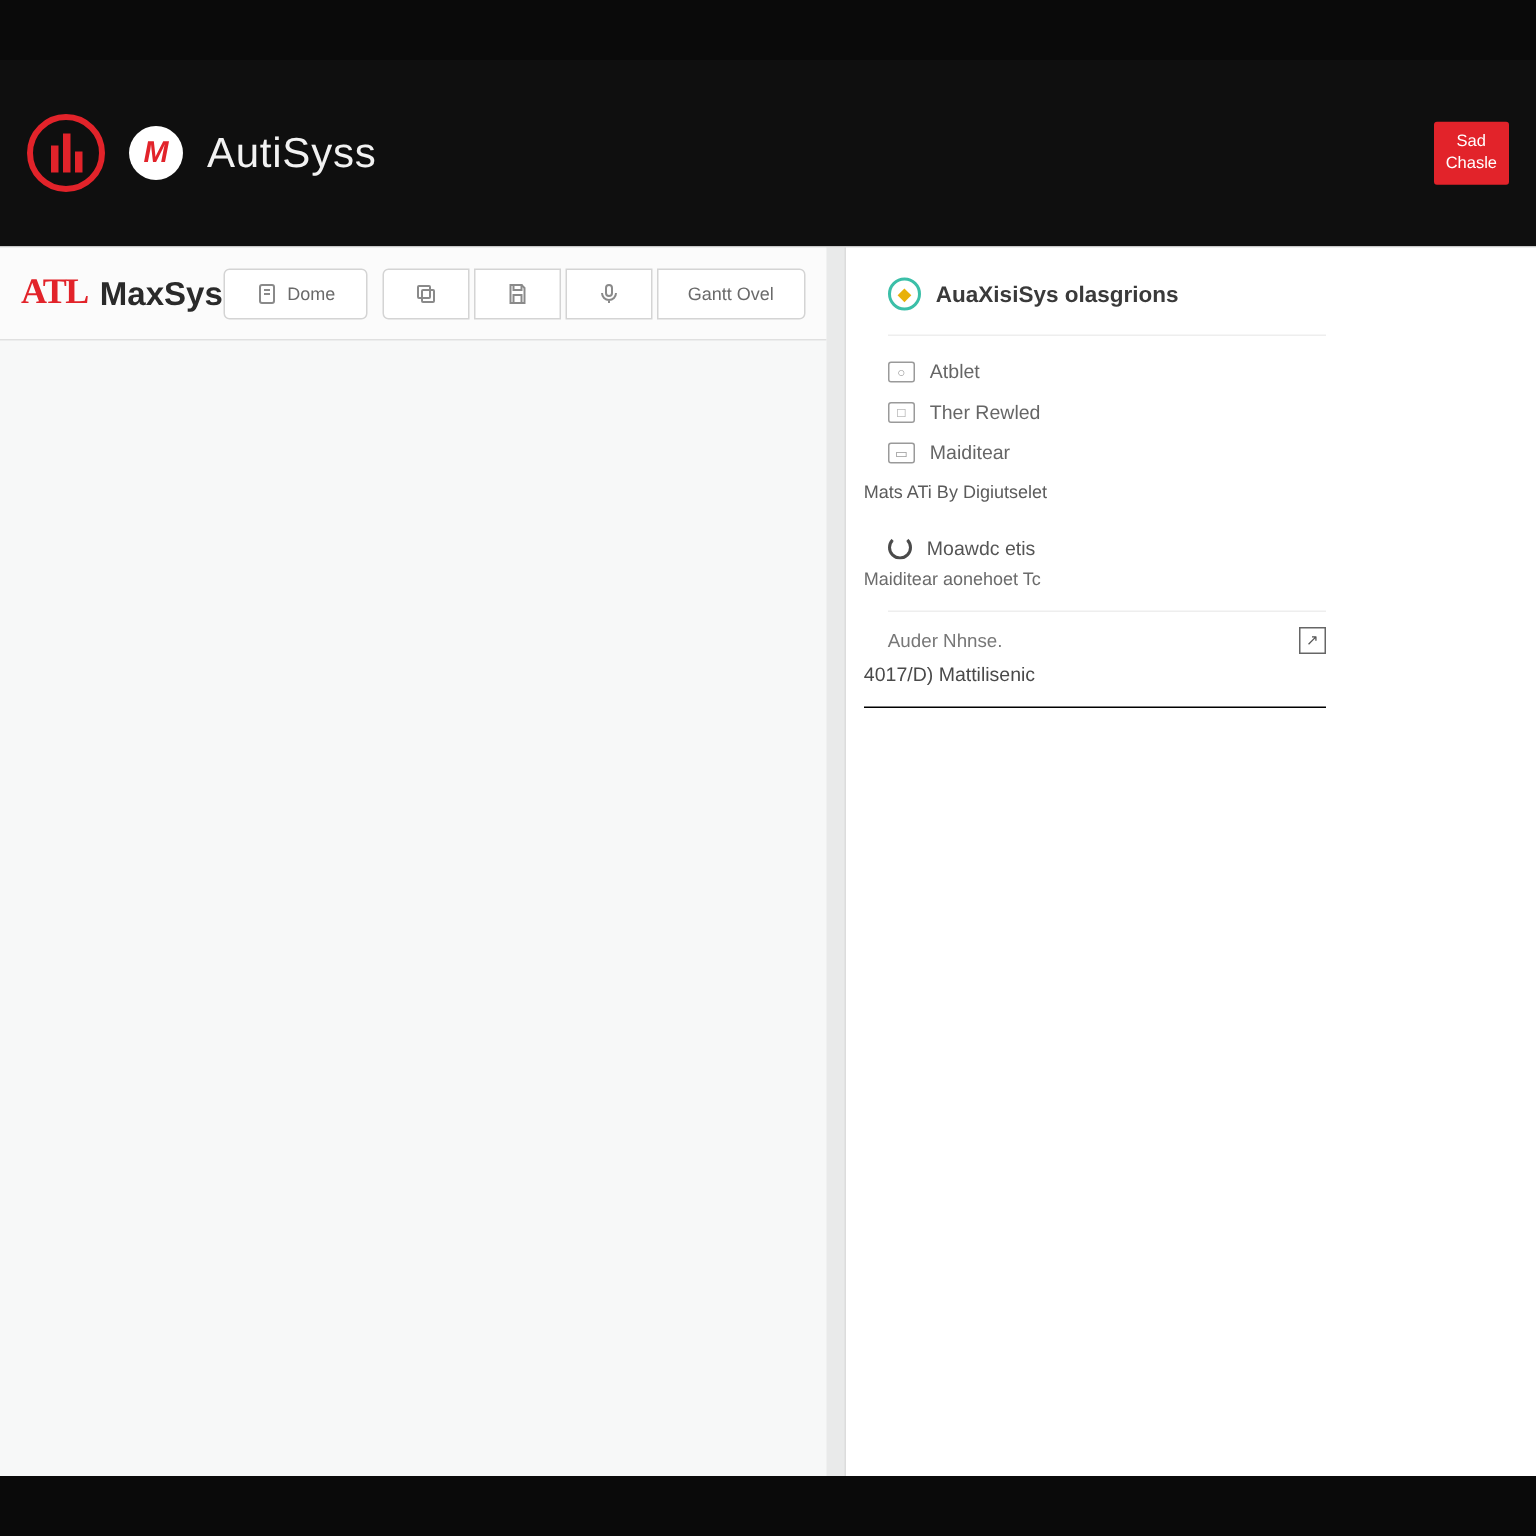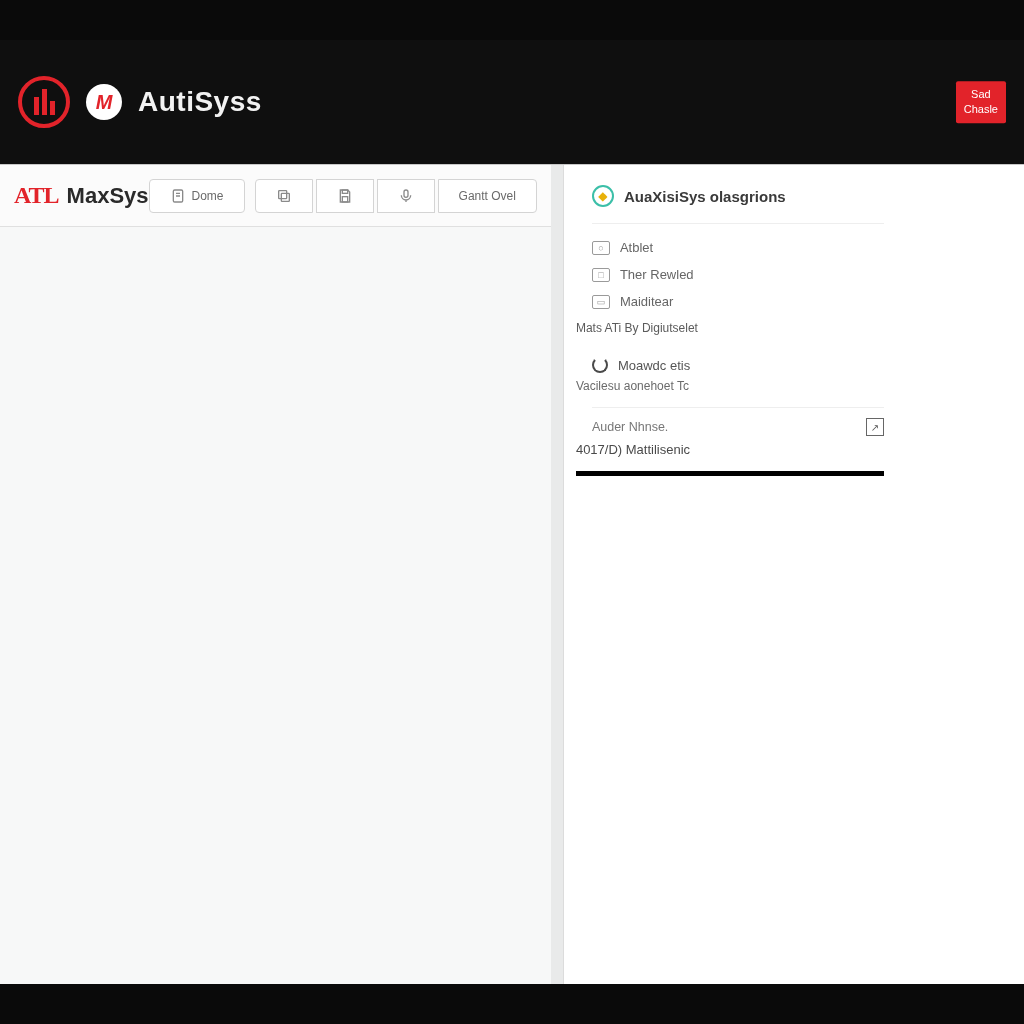--- a/index.html
+++ b/index.html
@@ -7,21 +7,21 @@
 .outerblack-top{height:40px;background:#0a0a0a}
 .topbar{height:124px;background:#0f0f0f;display:flex;align-items:center;padding:0 18px;position:relative}
 .top-left{display:flex;align-items:center;gap:10px}
 .logo-circle{width:52px;height:52px;border:4px solid #e2232a;border-radius:50%;display:flex;align-items:center;justify-content:center}
 .logo-bars{display:flex;gap:3px;align-items:flex-end}
 .logo-bars span{width:5px;background:#e2232a;display:block}
 .logo-bars span:nth-child(1){height:18px}
 .logo-bars span:nth-child(2){height:26px}
 .logo-bars span:nth-child(3){height:14px}
 .small-logo{width:36px;height:36px;border-radius:50%;background:#fff;display:flex;align-items:center;justify-content:center;color:#e2232a;font-weight:bold;font-style:italic;font-size:20px;margin-left:6px}
-.top-title{color:#f2f2f2;font-size:28px;font-weight:700;letter-spacing:.5px;margin-left:6px}
+.top-title{color:#f2f2f2;font-size:28px;font-weight:400;letter-spacing:.5px;margin-left:6px}
 .top-btn{position:absolute;right:18px;top:50%;transform:translateY(-50%);background:#e2232a;color:#fff;font-size:11px;line-height:1.35;padding:6px 8px;text-align:center;border-radius:2px;cursor:pointer;white-space:pre-line}
 .app{background:#f7f8f8;height:820px;display:flex;flex-direction:row;border-top:1px solid #c8c8c8}
 .subheader{height:62px;background:#fbfbfb;display:flex;align-items:center;justify-content:space-between;padding:0 14px;border-bottom:1px solid #e0e0e0}
 .sub-left{display:flex;align-items:center;gap:8px}
 .atl-logo{color:#e2232a;font-weight:900;font-size:24px;font-family:Georgia,serif;letter-spacing:-1px}
 .sub-title{color:#2a2a2a;font-size:22px;font-weight:600}
 .sub-right{display:flex;gap:10px;align-items:center}
 .btn-group{display:flex;gap:4px}
 .tool-btn{border:1px solid #d4d4d4;background:#fff;height:34px;padding:0 20px;display:flex;align-items:center;gap:6px;font-size:12px;color:#6a6a6a;cursor:pointer}
 .tool-btn:first-child{border-radius:4px 0 0 4px}
@@ -42,21 +42,21 @@
 .panel-title{font-size:15px;color:#3a3a3a;font-weight:600}
 .nav-item{display:flex;align-items:center;gap:10px;padding:6px 0;font-size:13px;color:#666;cursor:pointer}
 .nav-item .box-ico{width:18px;height:14px;border:1.5px solid #9a9a9a;border-radius:2px;display:flex;align-items:center;justify-content:center;font-size:9px;color:#9a9a9a}
 .group-label{font-size:12px;color:#5b5b5b;padding:6px 0 12px 0;margin-left:-16px}
 .section-row{display:flex;align-items:center;gap:10px;padding-top:10px;font-size:13px;color:#555}
 .spinner-ico{width:16px;height:16px;border:2px solid #4a4a4a;border-top-color:transparent;border-radius:50%}
 .sub-label{font-size:12px;color:#6b6b6b;padding:6px 0 14px 0;margin-left:-16px}
 .field-row{display:flex;align-items:center;justify-content:space-between;border-top:1px solid #eee;padding-top:10px}
 .field-label{font-size:12.5px;color:#777}
 .ext-ico{width:18px;height:18px;border:1.5px solid #666;display:flex;align-items:center;justify-content:center;font-size:10px;color:#555;cursor:pointer}
-.value-row{font-size:13px;color:#4a4a4a;padding:6px 0 14px 0;border-bottom:5px solid #000000;margin-left:-16px}
+.value-row{font-size:13px;color:#4a4a4a;padding:6px 0 14px 0;border-bottom:1px solid #000000;margin-left:-16px}
 .outerblack-bottom{height:40px;background:#0a0a0a}
 </style>
 </head>
 <body>
 
 <div class="outerblack-top"></div>
 
 <div class="topbar">
   <div class="top-left">
     <div class="logo-circle">
@@ -142,21 +142,21 @@
         <div class="nav-item">
           <div class="box-ico">▭</div>
           <span>Maiditear</span>
         </div>
         <div class="group-label">Mats ATi By Digiutselet</div>
 
         <div class="section-row">
           <div class="spinner-ico"></div>
           <span>Moawdc etis</span>
         </div>
-        <div class="sub-label">Vacilesu aonehoet Tc</div>
+        <div class="sub-label">Maiditear aonehoet Tc</div>
 
         <div class="field-row">
           <div class="field-label">Auder Nhnse.</div>
           <div class="ext-ico">↗</div>
         </div>
         <div class="value-row">4017/D) Mattilisenic</div>
       </div>
     </div>
   </div>
 </div>

